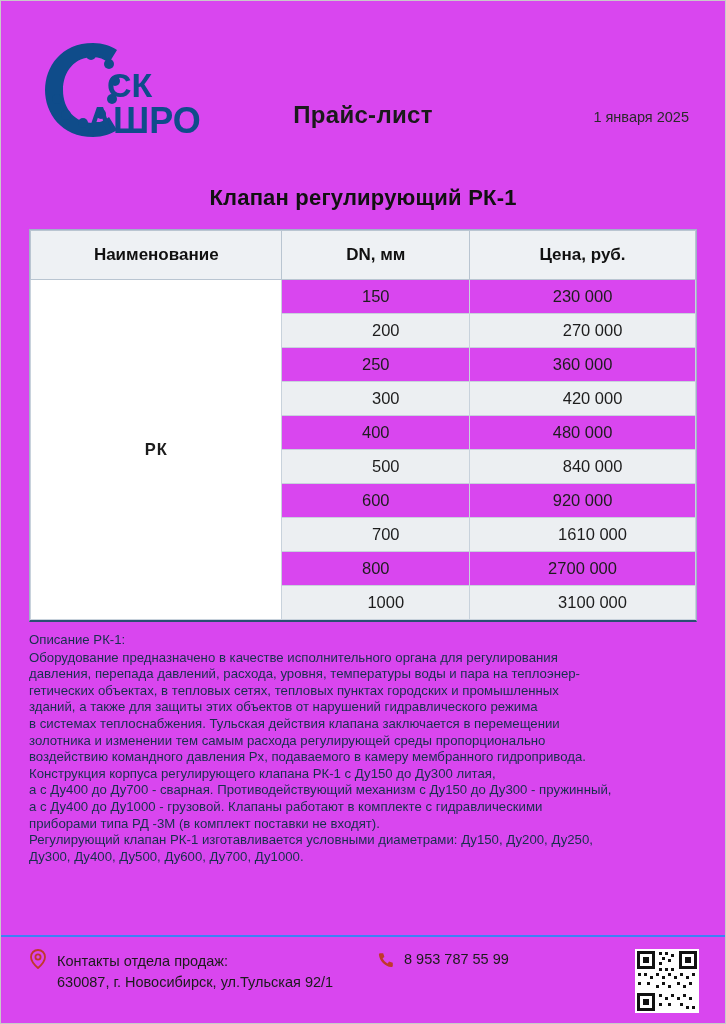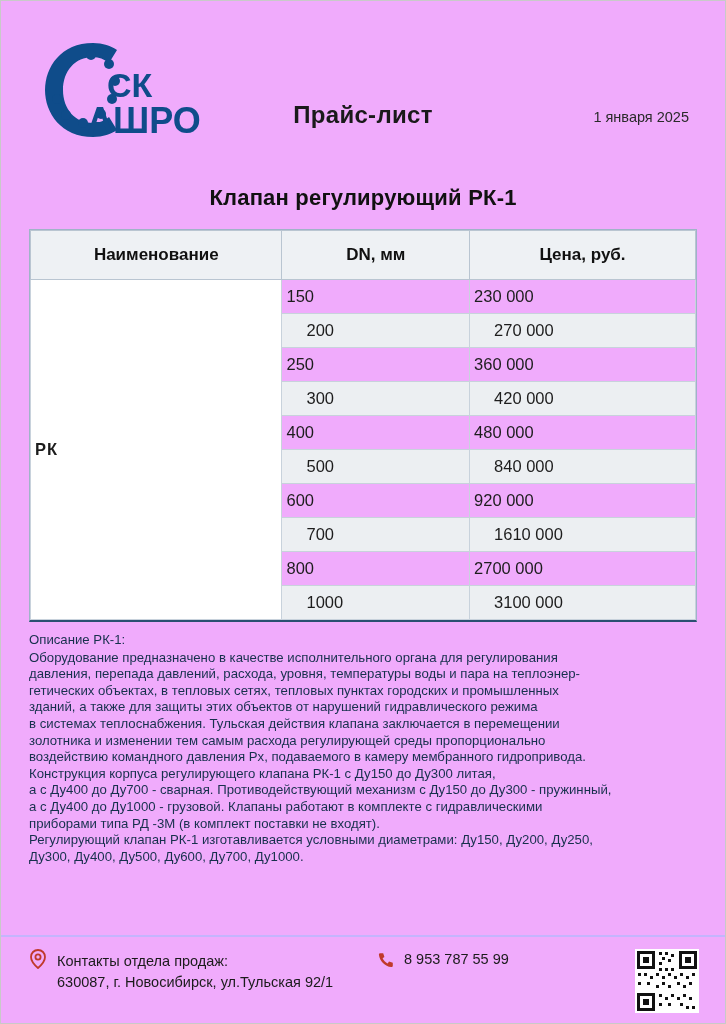--- a/index.html
+++ b/index.html
@@ -14,21 +14,21 @@
     color: #1b1b1b;
     position: relative;
     overflow: hidden;
   }
   .page {
     position: relative;
     width: 726px;
     height: 1024px;
     box-sizing: border-box;
     border: 1px solid #c9c9c9;
-    background: #f0abfc;
+    background: #d946ef;
   }
 
   
   .header {
     position: relative;
     height: 160px;
     padding: 0 28px;
     box-sizing: border-box;
   }
   .logo {
@@ -87,20 +87,21 @@
     padding: 14px 4px;
     text-align: center;
   }
   table.price th.name-col { width: 38%; margin-left: 27px; }
   table.price th.dn-col { width: 28%; }
   table.price th.price-col { width: 34%; }
 
   table.price td {
     border: 1px solid #c8d2dc;
     font-size: 16.5px;
+    text-align: center;
     padding: 5px 4px;
     color: #1d1d1d;
     height: 23px;
   }
   table.price tr.alt td { background: #eceff2; padding-left: 24px; }
   td.namecell {
     font-size: 34px;
     font-weight: bold;
     letter-spacing: 1px;
     color: #111;
@@ -118,21 +119,21 @@
   }
   .description .desc-line { white-space: nowrap; }
   .desc-head { margin-bottom: 1px; }
 
   
   .footer {
     position: absolute;
     left: 0; right: 0;
     bottom: 0;
     height: 88px;
-    border-top: 2px solid #c4b5fd;
+    border-top: 2px solid #3b82f6;
     box-sizing: border-box;
     padding: 12px 28px 0 28px;
   }
   .footer-inner {
     display: flex;
     align-items: flex-start;
     height: 100%;
   }
   .contacts-left {
     display: flex;

